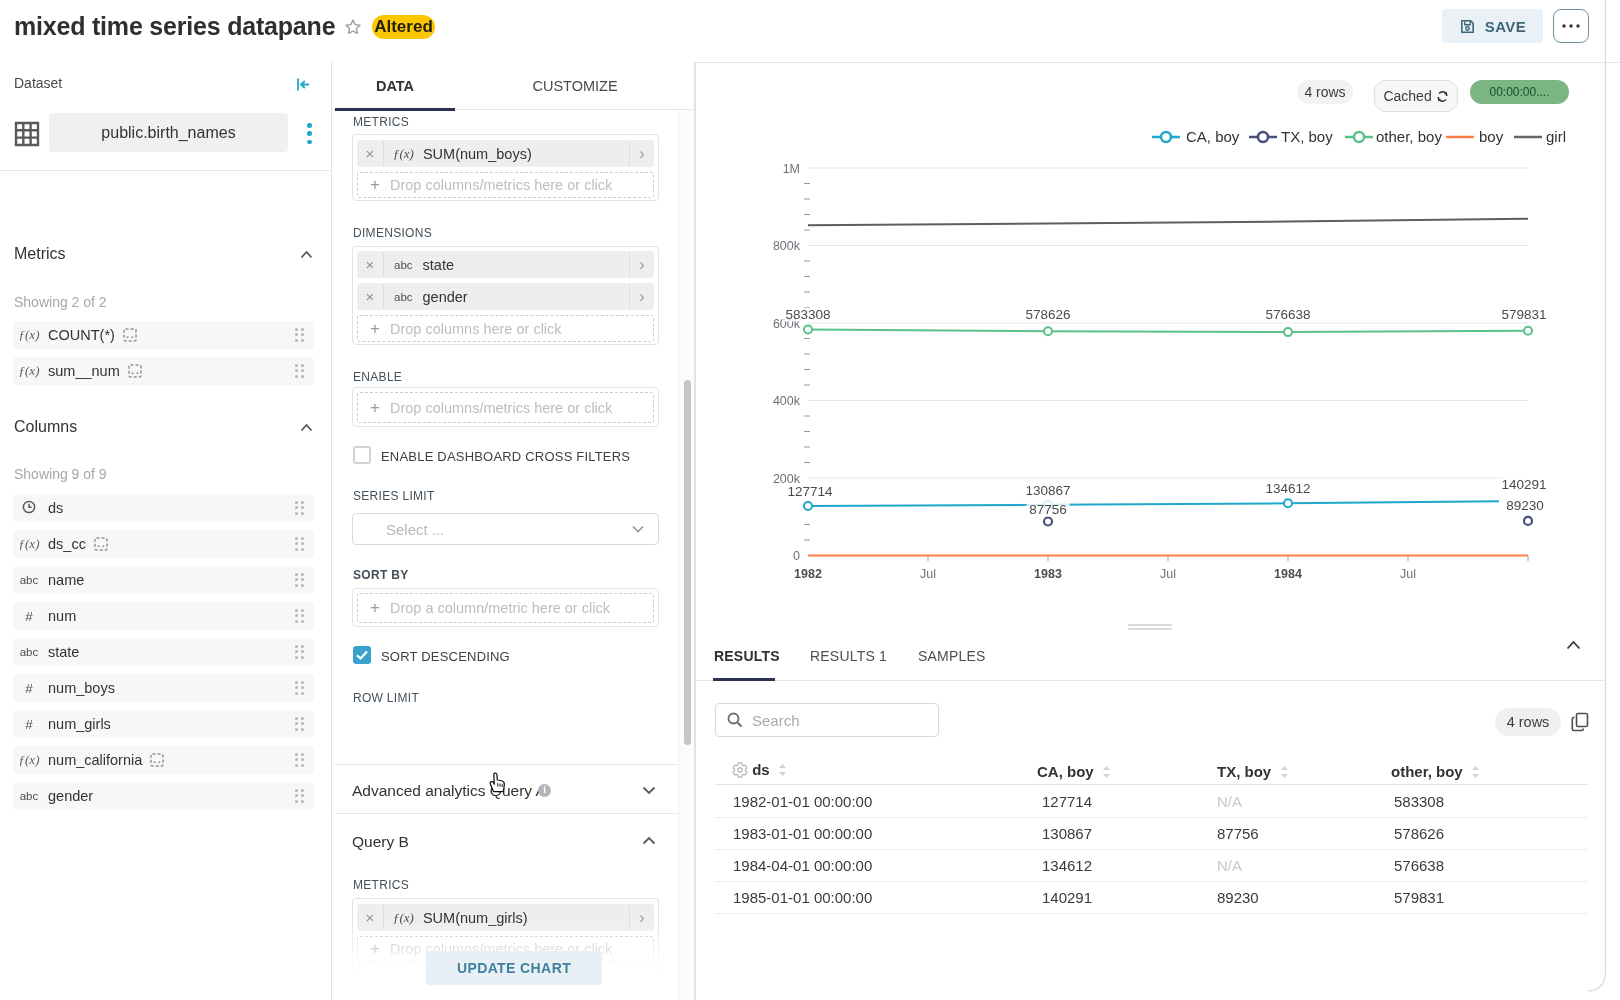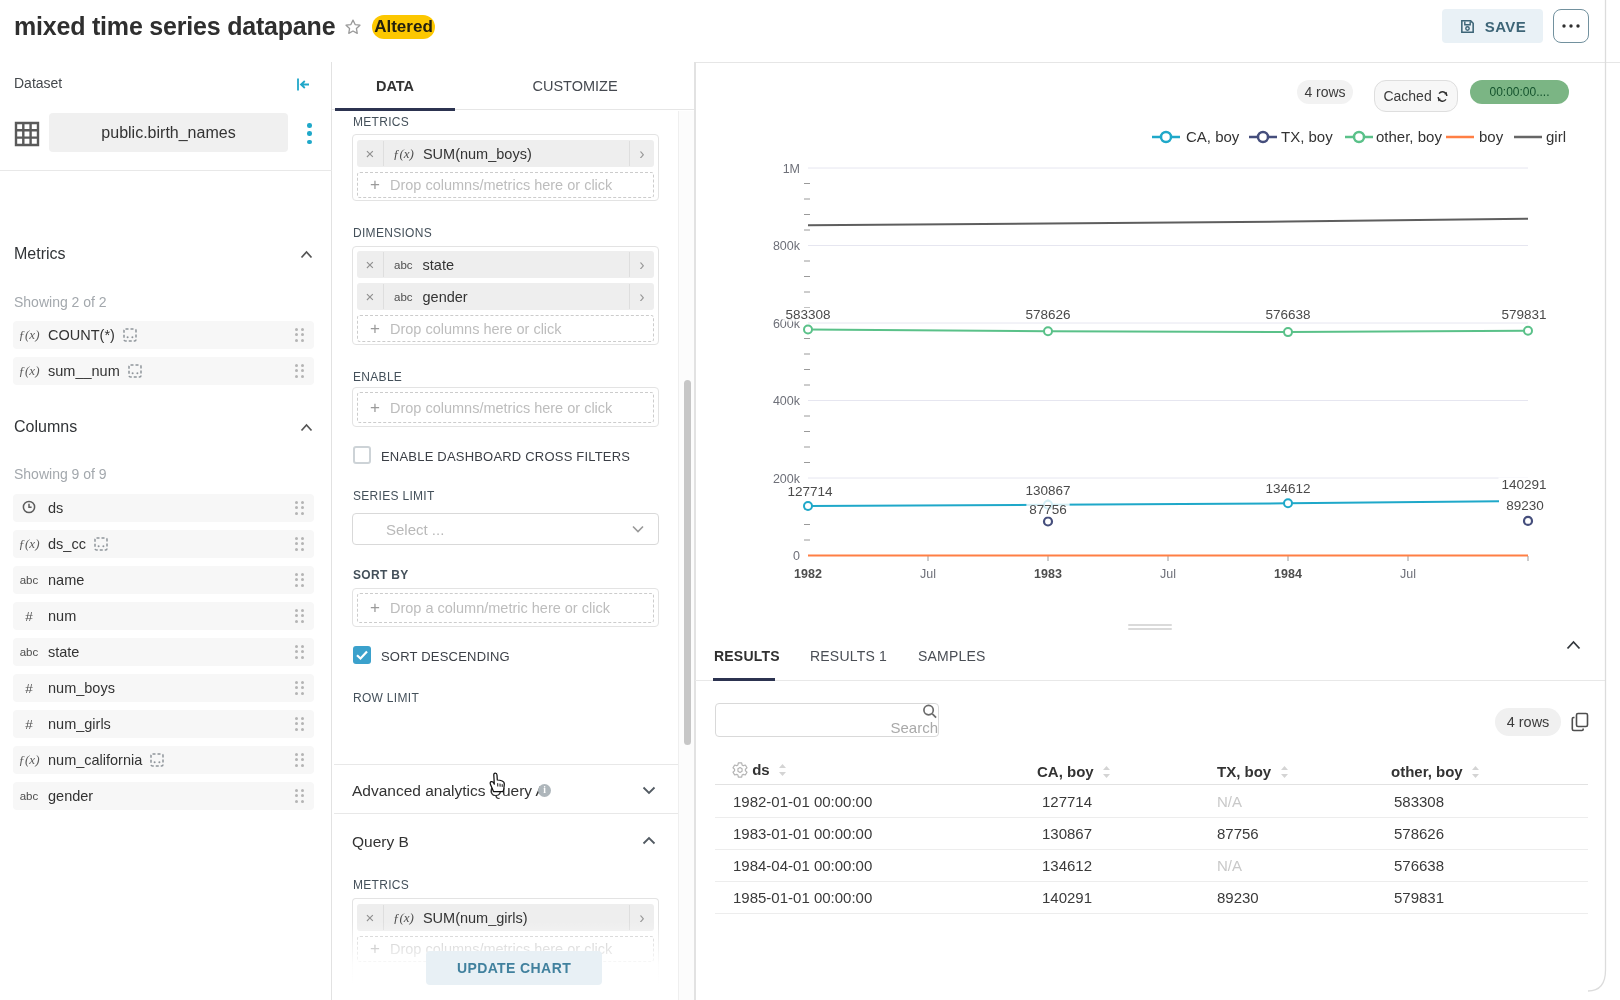--- a/index.html
+++ b/index.html
@@ -431,21 +431,21 @@
 
   <div class="abs" style="left:0;top:618px;width:910px;height:1px;background:#e8e8e8;"></div>
   <div class="abs" style="left:19px;top:586px;font-size:14px;font-weight:bold;color:#2f2f2f;letter-spacing:.2px;">RESULTS</div>
   <div class="abs" style="left:115px;top:586px;font-size:14px;color:#4a4e55;letter-spacing:.2px;">RESULTS 1</div>
   <div class="abs" style="left:223px;top:586px;font-size:14px;color:#4a4e55;letter-spacing:.2px;">SAMPLES</div>
   <div class="abs" style="left:18px;top:616px;width:62px;height:2.5px;background:#2c3350;"></div>
   <svg class="abs" style="left:871px;top:578px;" width="15" height="10" viewBox="0 0 15 10">
       <path d="M1.5 8.5 L7.5 2 L13.5 8.5" fill="none" stroke="#33383d" stroke-width="1.8"></path>
     </svg>
 
-  <div class="abs" style="left:20px;top:641px;width:224px;height:34px;border:1px solid #d9d9d9;border-radius:4px;display:flex;align-items:flex-end;flex-direction:column;">
+  <div class="abs" style="left:20px;top:641px;width:224px;height:34px;border:1px solid #d9d9d9;border-radius:4px;display:flex;align-items:center;">
     <svg width="16" height="16" viewBox="0 0 16 16" style="margin-left:11px;">
         <circle cx="6.5" cy="6.5" r="5" fill="none" stroke="#6b6b6b" stroke-width="1.8"></circle>
         <path d="M10.5 10.5 L14.5 14.5" stroke="#6b6b6b" stroke-width="1.8"></path>
       </svg>
     <span style="margin-left:9px;font-size:15px;color:#a9a9a9;">Search</span>
   </div>
   <div class="abs" style="left:800px;top:646px;width:66px;height:28px;background:#f0f0f0;border-radius:14px;display:flex;align-items:center;justify-content:center;font-size:14.5px;color:#3c3c3c;">4 rows</div>
   <svg class="abs" style="left:876px;top:650px;" width="18" height="20" viewBox="0 0 18 20">
       <rect x="5.5" y="1.5" width="11" height="13" rx="1.5" fill="none" stroke="#4e4e4e" stroke-width="1.6"></rect>
       <path d="M3.5 5.5 H2.5 A1.2 1.2 0 0 0 1.3 6.7 V17 A1.5 1.5 0 0 0 2.8 18.5 H11 A1.2 1.2 0 0 0 12.2 17.3 V16.4" fill="none" stroke="#4e4e4e" stroke-width="1.6"></path>

